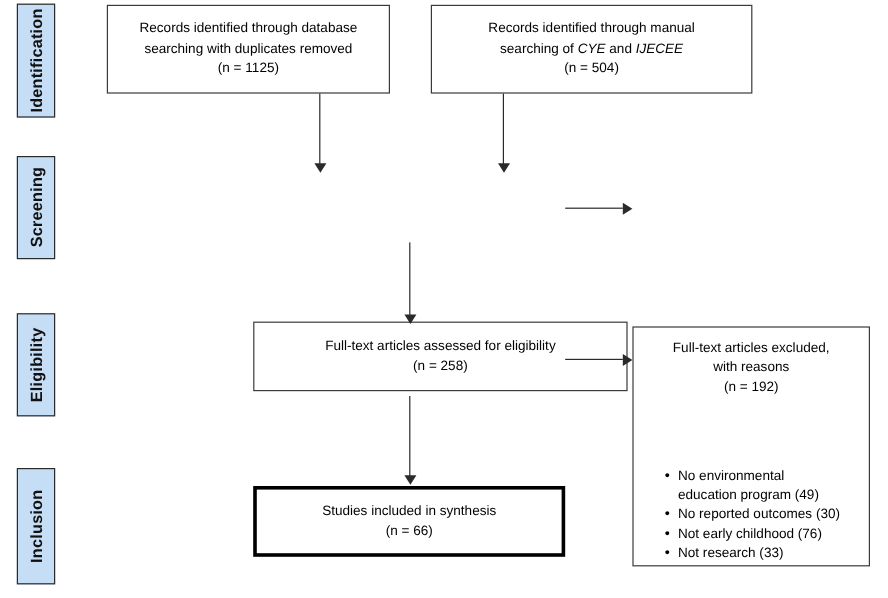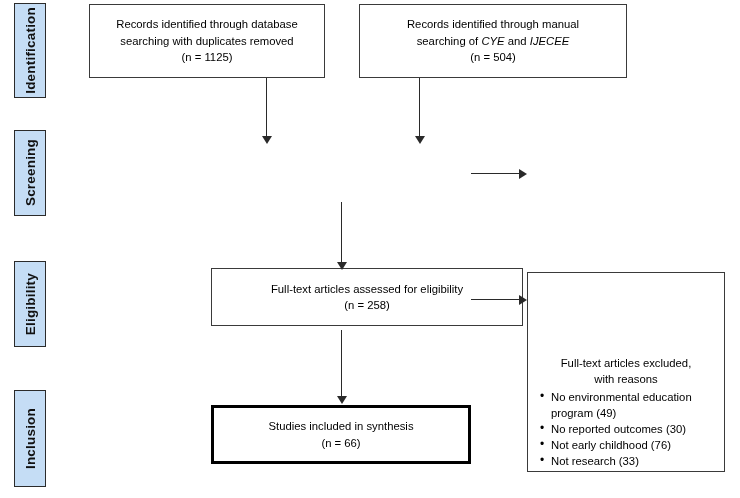--- a/index.html
+++ b/index.html
@@ -45,34 +45,34 @@
     border: 1.3px solid #3a3a3a;
     box-sizing: border-box;
     display: flex;
     flex-direction: column;
     align-items: center;
     justify-content: center;
     text-align: center;
     font-size: 11.3px;
     color: #000000;
     line-height: 1.45;
-    padding: 2px 6px;
+    padding: 2px 20px;
   }
   .node.emphasis {
     border: 3px solid #000000;
   }
   .node .line {
     display: block;
     white-space: nowrap;
   }
   .ital { font-style: italic; }
 
   
   .node.reasons {
-    justify-content: flex-end;
+    justify-content: space-between;
     padding-top: 9px;
   }
   .reasons-head {
     text-align: center;
     width: 100%;
   }
   .reasons-list {
     list-style: none;
     margin: 1px 0 0 0;
     padding: 0;
@@ -160,20 +160,21 @@
 
   <div class="node" style="left:211px; top:268px; width:312px; height:58px;">
     <span class="line">Full-text articles assessed for eligibility</span>
     <span class="line">(n = 258)</span>
   </div>
 
   <div class="node reasons" style="left:527px; top:272px; width:198px; height:200px;">
     <div class="reasons-head">
       <span class="line">Full-text articles excluded,</span>
       <span class="line">with reasons</span>
+      <span class="line">(n = 192)</span>
     </div>
     <ul class="reasons-list">
       <li>No environmental education program (49)</li>
       <li>No reported outcomes (30)</li>
       <li>Not early childhood (76)</li>
       <li>Not research (33)</li>
     </ul>
   </div>
 
   <div class="node emphasis" style="left:211px; top:405px; width:260px; height:59px;">

